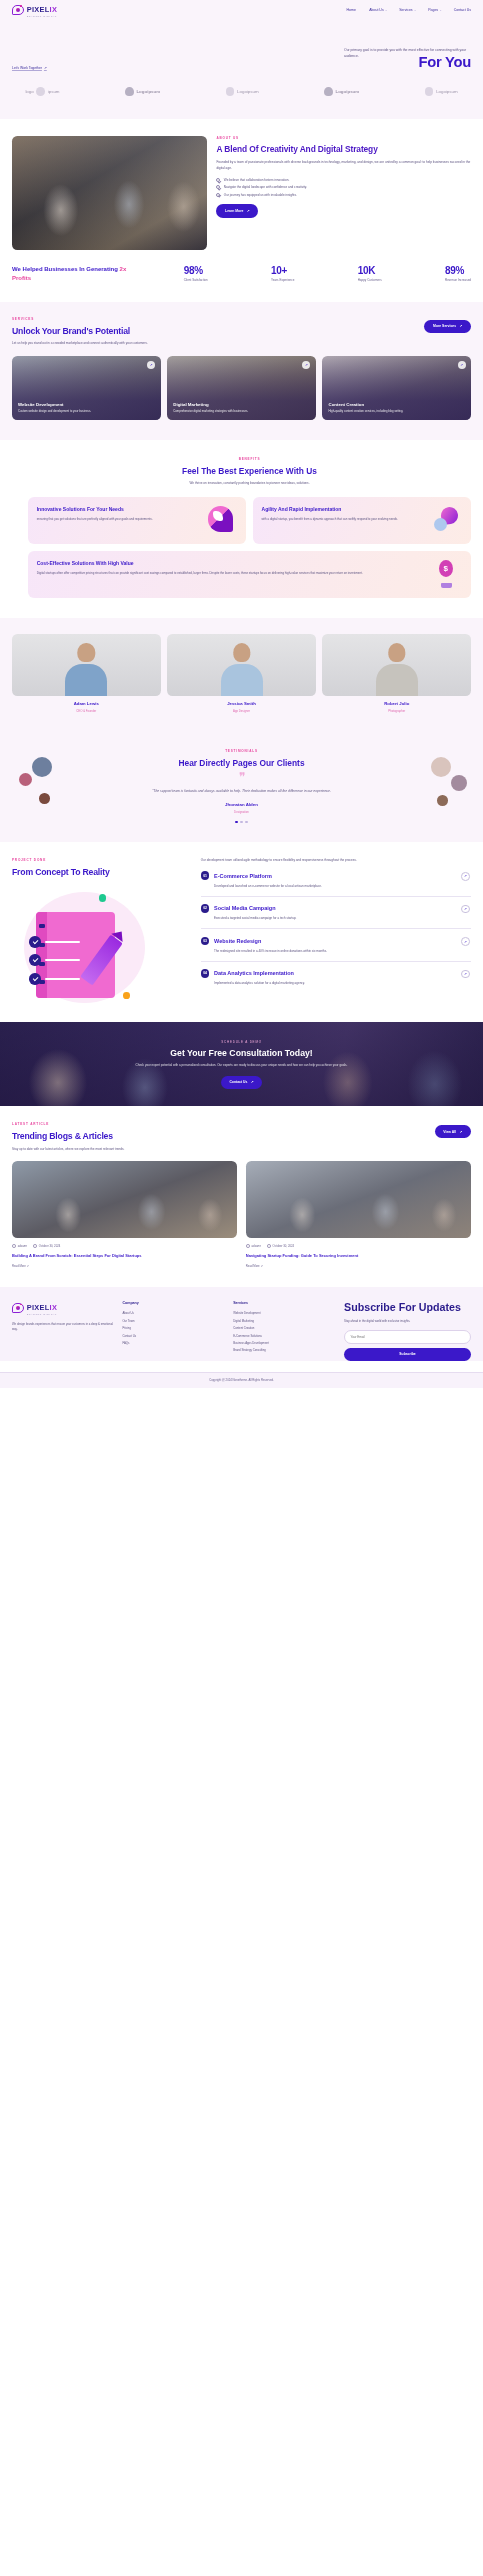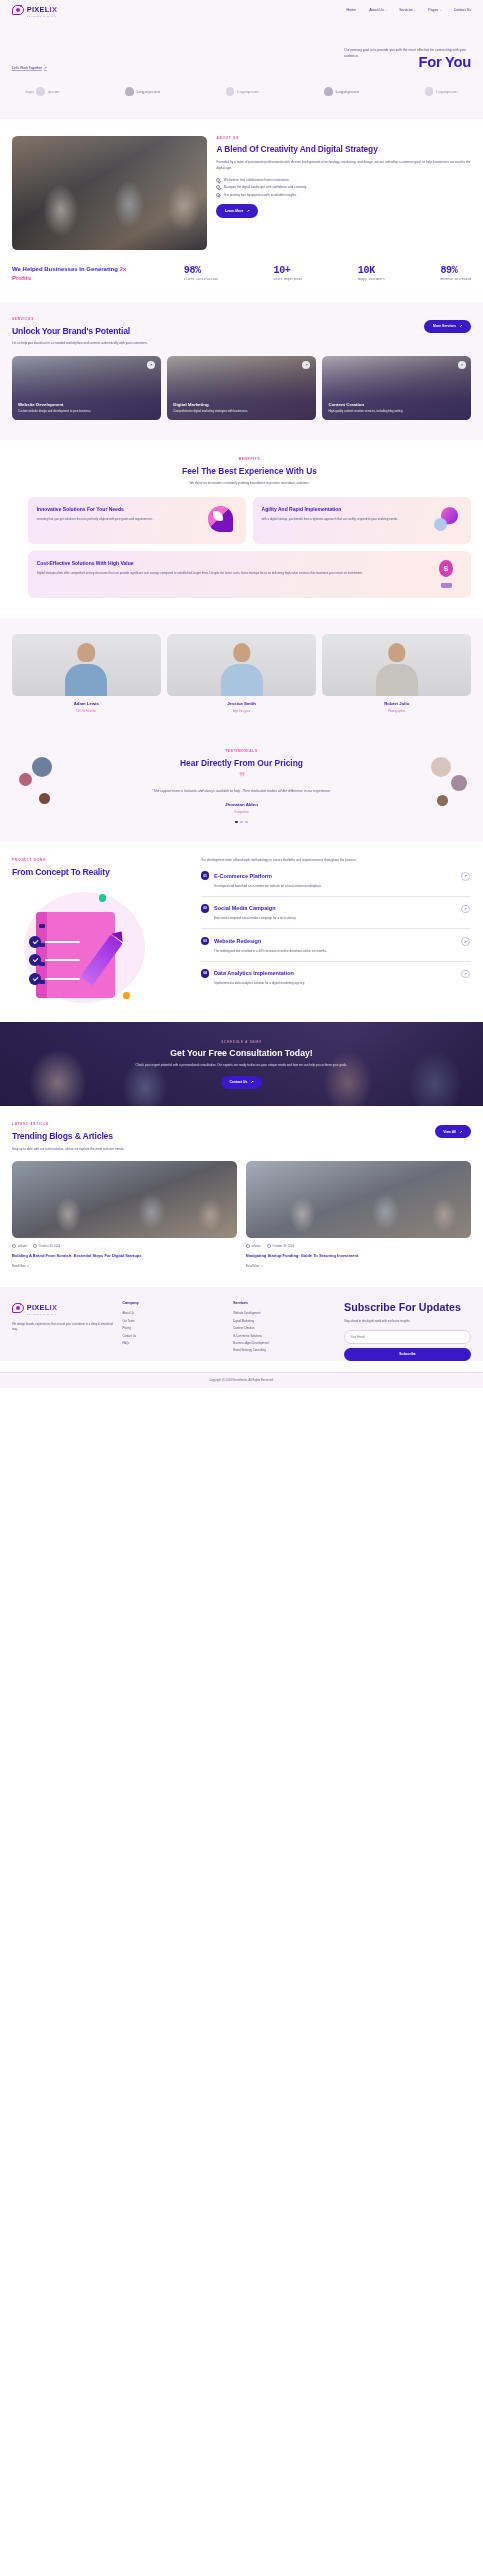--- a/index.html
+++ b/index.html
@@ -131,21 +131,21 @@
   .btn.mt { margin-top:7.4px; }
 
   
   .stats {
     background:#fff; padding:2.7px 12px 20px;
     display:flex; align-items:flex-start; gap:10.7px;
   }
   .stats-title { font-size:6px; font-weight:bold; color:#3b18c9; line-height:1.45; width:134px; }
   .stats-title em { font-style:normal; color:#e8459e; }
   .stat-grid { display:flex; flex:1; justify-content:space-between; padding-left:27px; }
-  .stat { text-align:left;font-family:Liberation Mono, monospace; }
+  .stat { text-align:left; }
   .stat-num { font-size:10px; font-weight:bold; color:#3b18c9; letter-spacing:-0.3px; }
   .stat-lbl { font-size:3px; color:#6d6490; margin-top:2px; }
 
   
   .services { background:#faf4fb; padding:14.8px 12px 20px; }
   .svc-head { display:flex; align-items:center; }
   .svc-head-l { flex:1; }
   .svc-head h2 { font-size:8.7px; font-weight:bold; color:#3b18c9; margin-top:4.7px; letter-spacing:-0.2px; }
   .svc-sub { font-size:3.1px; color:#5d5480; margin-top:5.4px; }
   .svc-cards { display:flex; gap:6.7px; margin-top:10.7px; }
@@ -617,21 +617,21 @@
   </section>
 
   <section class="testi">
     <span class="av a"></span>
     <span class="av b"></span>
     <span class="av c"></span>
     <span class="av d"></span>
     <span class="av e"></span>
     <span class="av f"></span>
     <div class="eyebrow">TESTIMONIALS</div>
-    <h2>Hear Directly From Our Pricing</h2>
+    <h2>Hear Directly Pages Our Clients</h2>
     <div class="quote-mark">❞</div>
     <p class="testi-quote">"The support team is fantastic and always available to help. Their dedication makes all the difference in our experience.</p>
     <div class="testi-name">Jhonatan Alden</div>
     <div class="testi-role">Designation</div>
     <div class="dots">
       <span class="dot on"></span>
       <span class="dot"></span>
       <span class="dot"></span>
     </div>
   </section>

